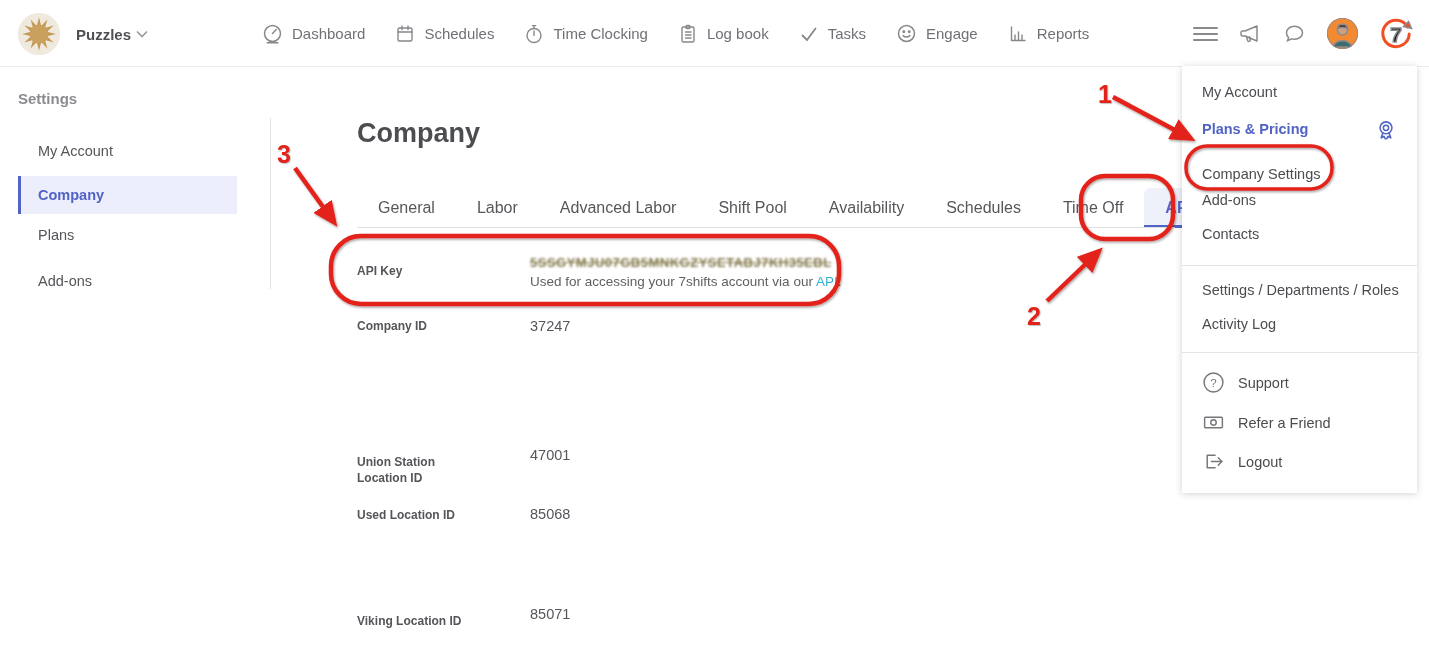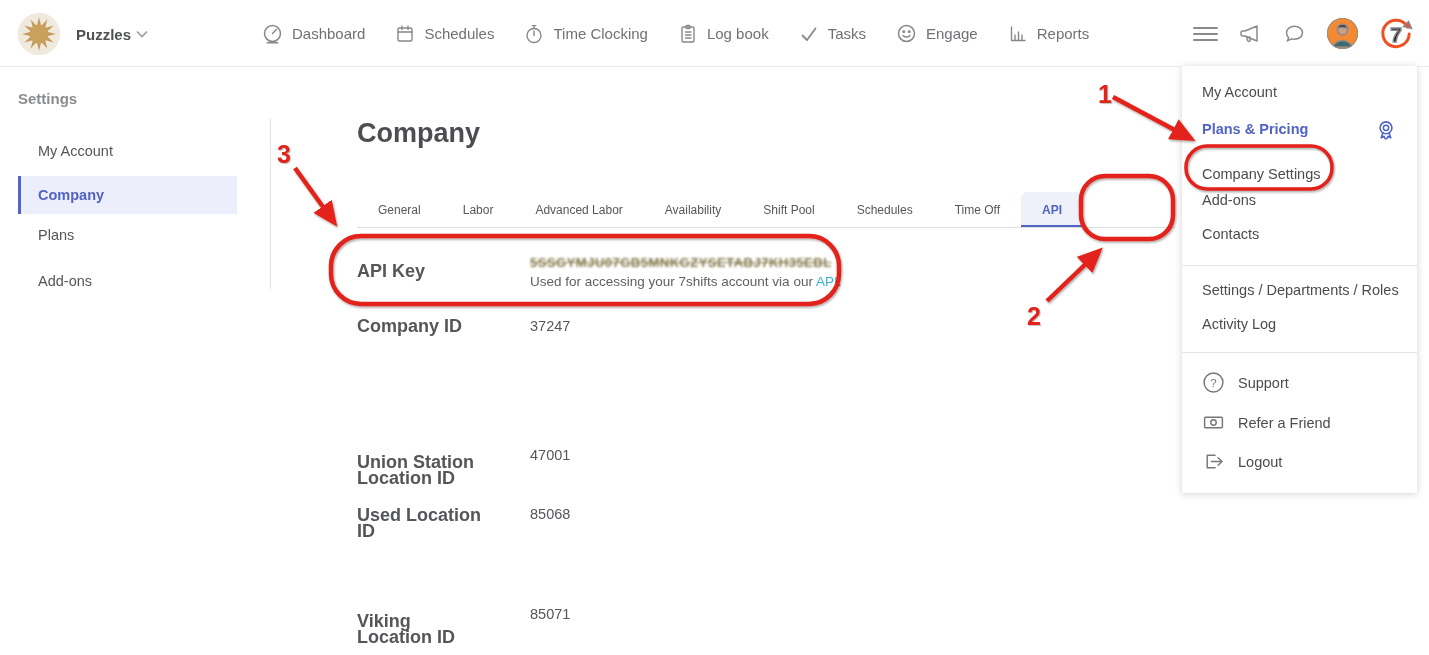--- a/index.html
+++ b/index.html
@@ -22,26 +22,26 @@
 
   
   .settings-title { position:absolute; left:18px; top:90px; font-size:15px; font-weight:bold; color:#8b8c90; }
   .side-item { position:absolute; left:18px; width:219px; height:34px; line-height:34px; padding-left:20px; font-size:14.5px; color:#55565a; cursor:pointer; }
   .side-item.selected { background:#eceefb; border-left:3px solid #5163c5; color:#5163c5; font-weight:bold; height:38px; line-height:38px; padding-left:17px; }
   .vdivider { position:absolute; left:270px; top:118px; width:1px; height:171px; background:#e3e3e3; }
 
   
   .main-title { position:absolute; left:357px; top:118px; font-size:27px; font-weight:bold; color:#4c4d51; }
   .tabs { position:absolute; left:357px; top:187px; display:flex; align-items:flex-end; height:41px; }
-  .tab { font-size:12px; color:#56575b; padding:11px 21px; cursor:pointer; white-space:nowrap; }
+  .tab { font-size:16px; color:#56575b; padding:11px 21px; cursor:pointer; white-space:nowrap; }
   .tab.active { color:#5163c5; font-weight:bold; background:#eef0fa; border-radius:7px 7px 0 0; border-bottom:3px solid #5163c5; padding-bottom:8px; }
   .tab-underline { position:absolute; left:357px; top:227px; width:818px; height:1px; background:#e0e0e0; }
 
   .frow { position:absolute; left:357px; display:flex; }
-  .flabel { width:130px; font-size:18px; font-weight:bold; color:#55565a; line-height:16px; }
+  .flabel { width:130px; font-size:12px; font-weight:bold; color:#55565a; line-height:16px; }
   .fval { margin-left:43px; font-size:14.5px; color:#55565c; }
   .api-key { font-size:13px; font-weight:bold; letter-spacing:.5px; color:#877c4f; text-decoration:line-through; filter:blur(1.2px); }
   .fdesc { font-size:13.5px; color:#5f6063; margin-top:4px; }
   .apilink { color:#35b1d4; cursor:pointer; text-decoration:none; }
 
   
   .dropdown { position:absolute; left:1182px; top:66px; width:235px; height:427px; background:#fff; box-shadow:0 1px 7px rgba(0,0,0,.18); z-index:40; }
   .dd-item { position:absolute; left:20px; font-size:14.5px; color:#4b4c50; cursor:pointer; white-space:nowrap; }
   .dd-item.highlight { color:#5163c5; font-weight:bold; }
   .dd-divider { position:absolute; left:0; width:235px; height:1px; background:#e4e4e4; }
@@ -176,22 +176,22 @@
   <div class="side-item" style="top:218px">Plans</div>
   <div class="side-item" style="top:264px">Add-ons</div>
   <div class="vdivider"></div>
 
   <div class="main-title">Company</div>
 
   <div class="tabs">
     <div class="tab">General</div>
     <div class="tab">Labor</div>
     <div class="tab">Advanced Labor</div>
+    <div class="tab">Shift Pool</div>
     <div class="tab">Availability</div>
-    <div class="tab">Shift Pool</div>
     <div class="tab">Schedules</div>
     <div class="tab">Time Off</div>
     <div class="tab active">API</div>
   </div>
   <div class="tab-underline"></div>
 
   <div class="frow" style="top:255px">
     <div class="flabel" style="padding-top:8px">API Key</div>
     <div class="fval">
       <div class="api-key">5SSGYMJU07GB5MNKGZYSETABJ7KH35EBL</div>

